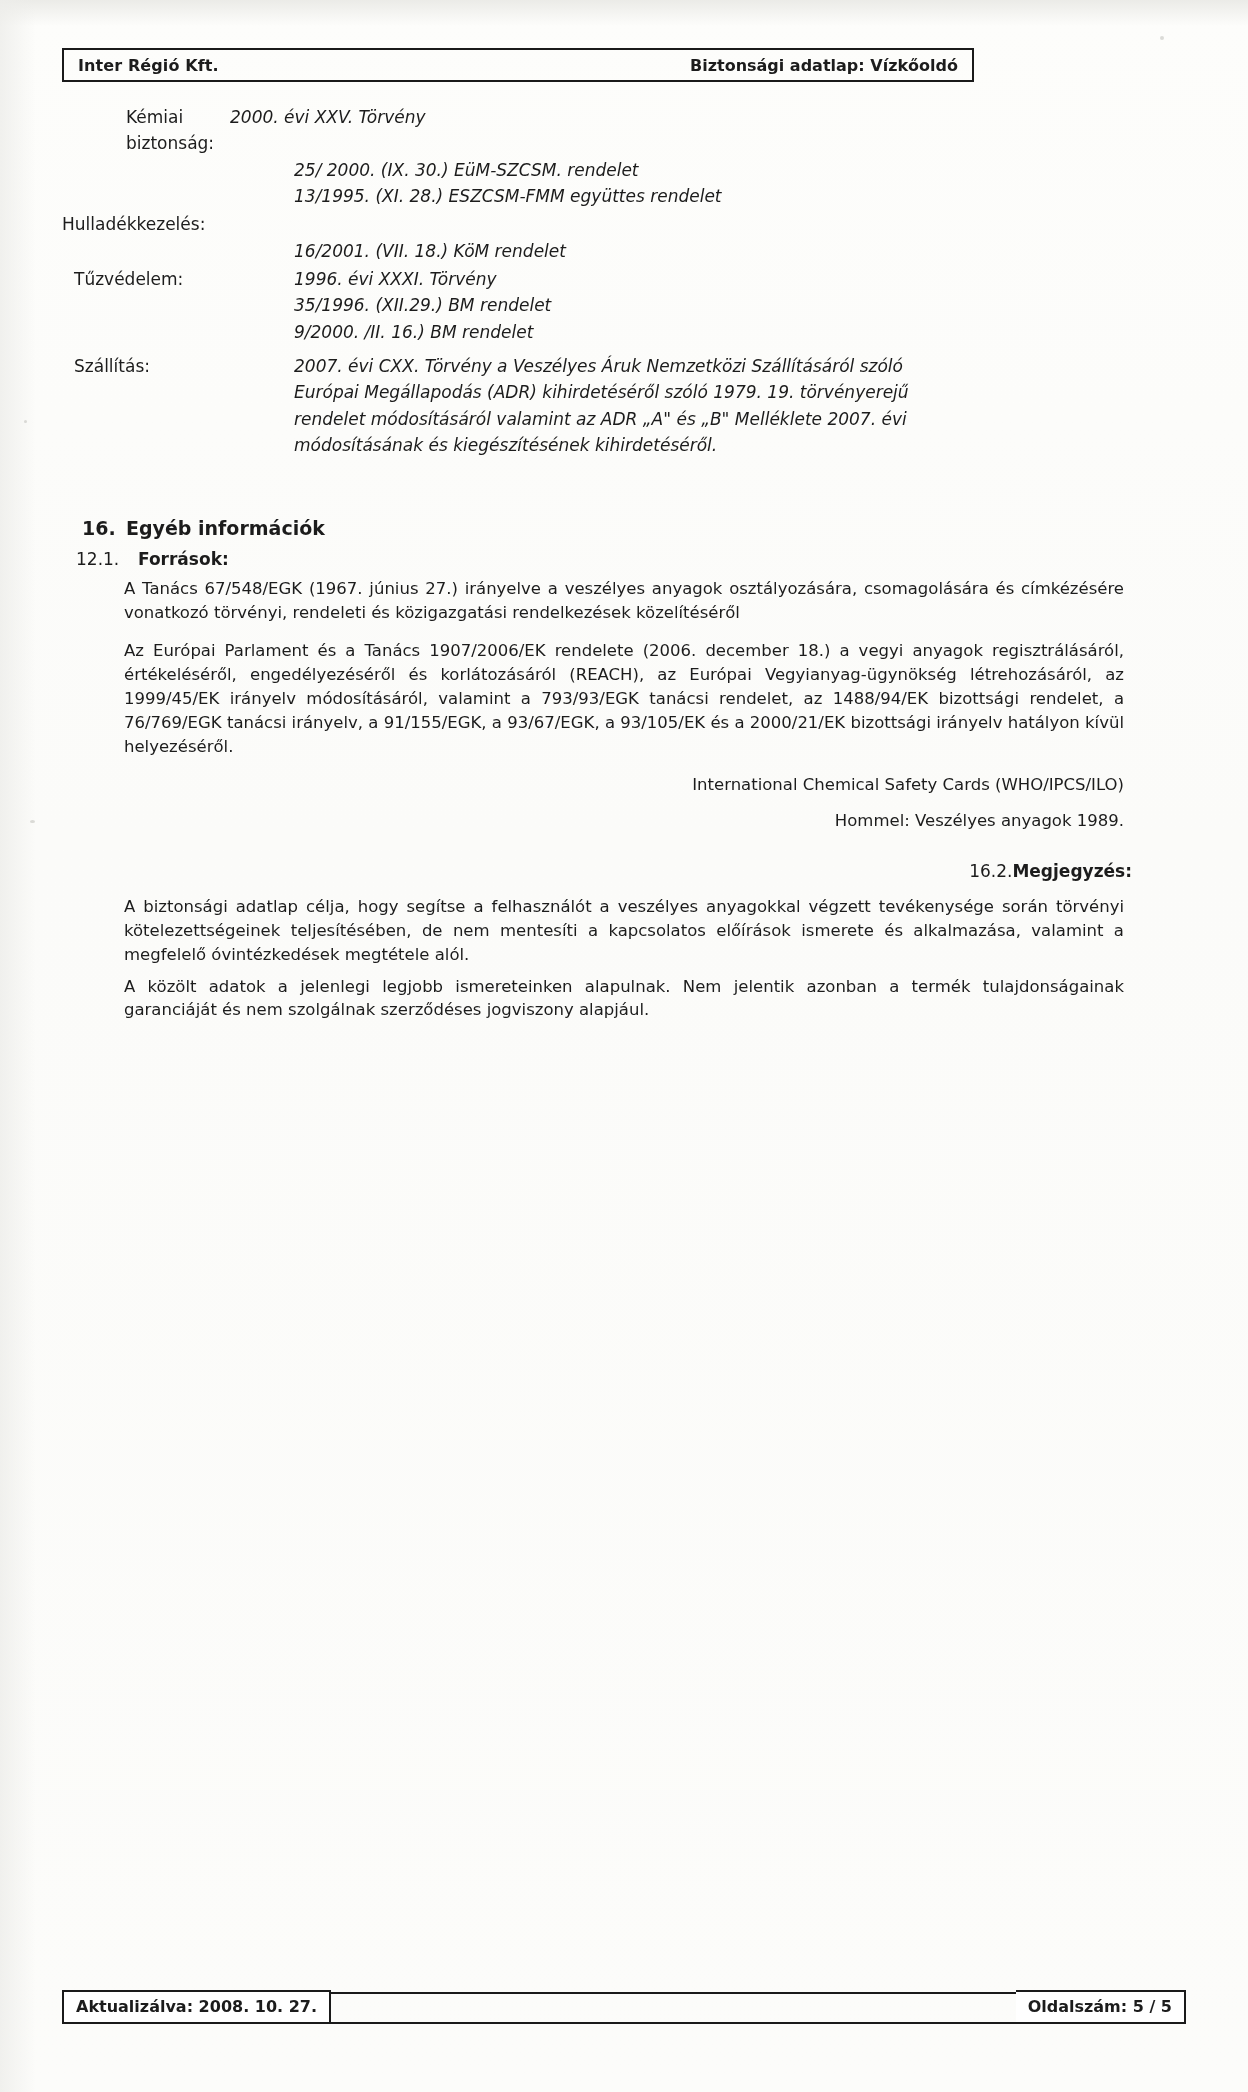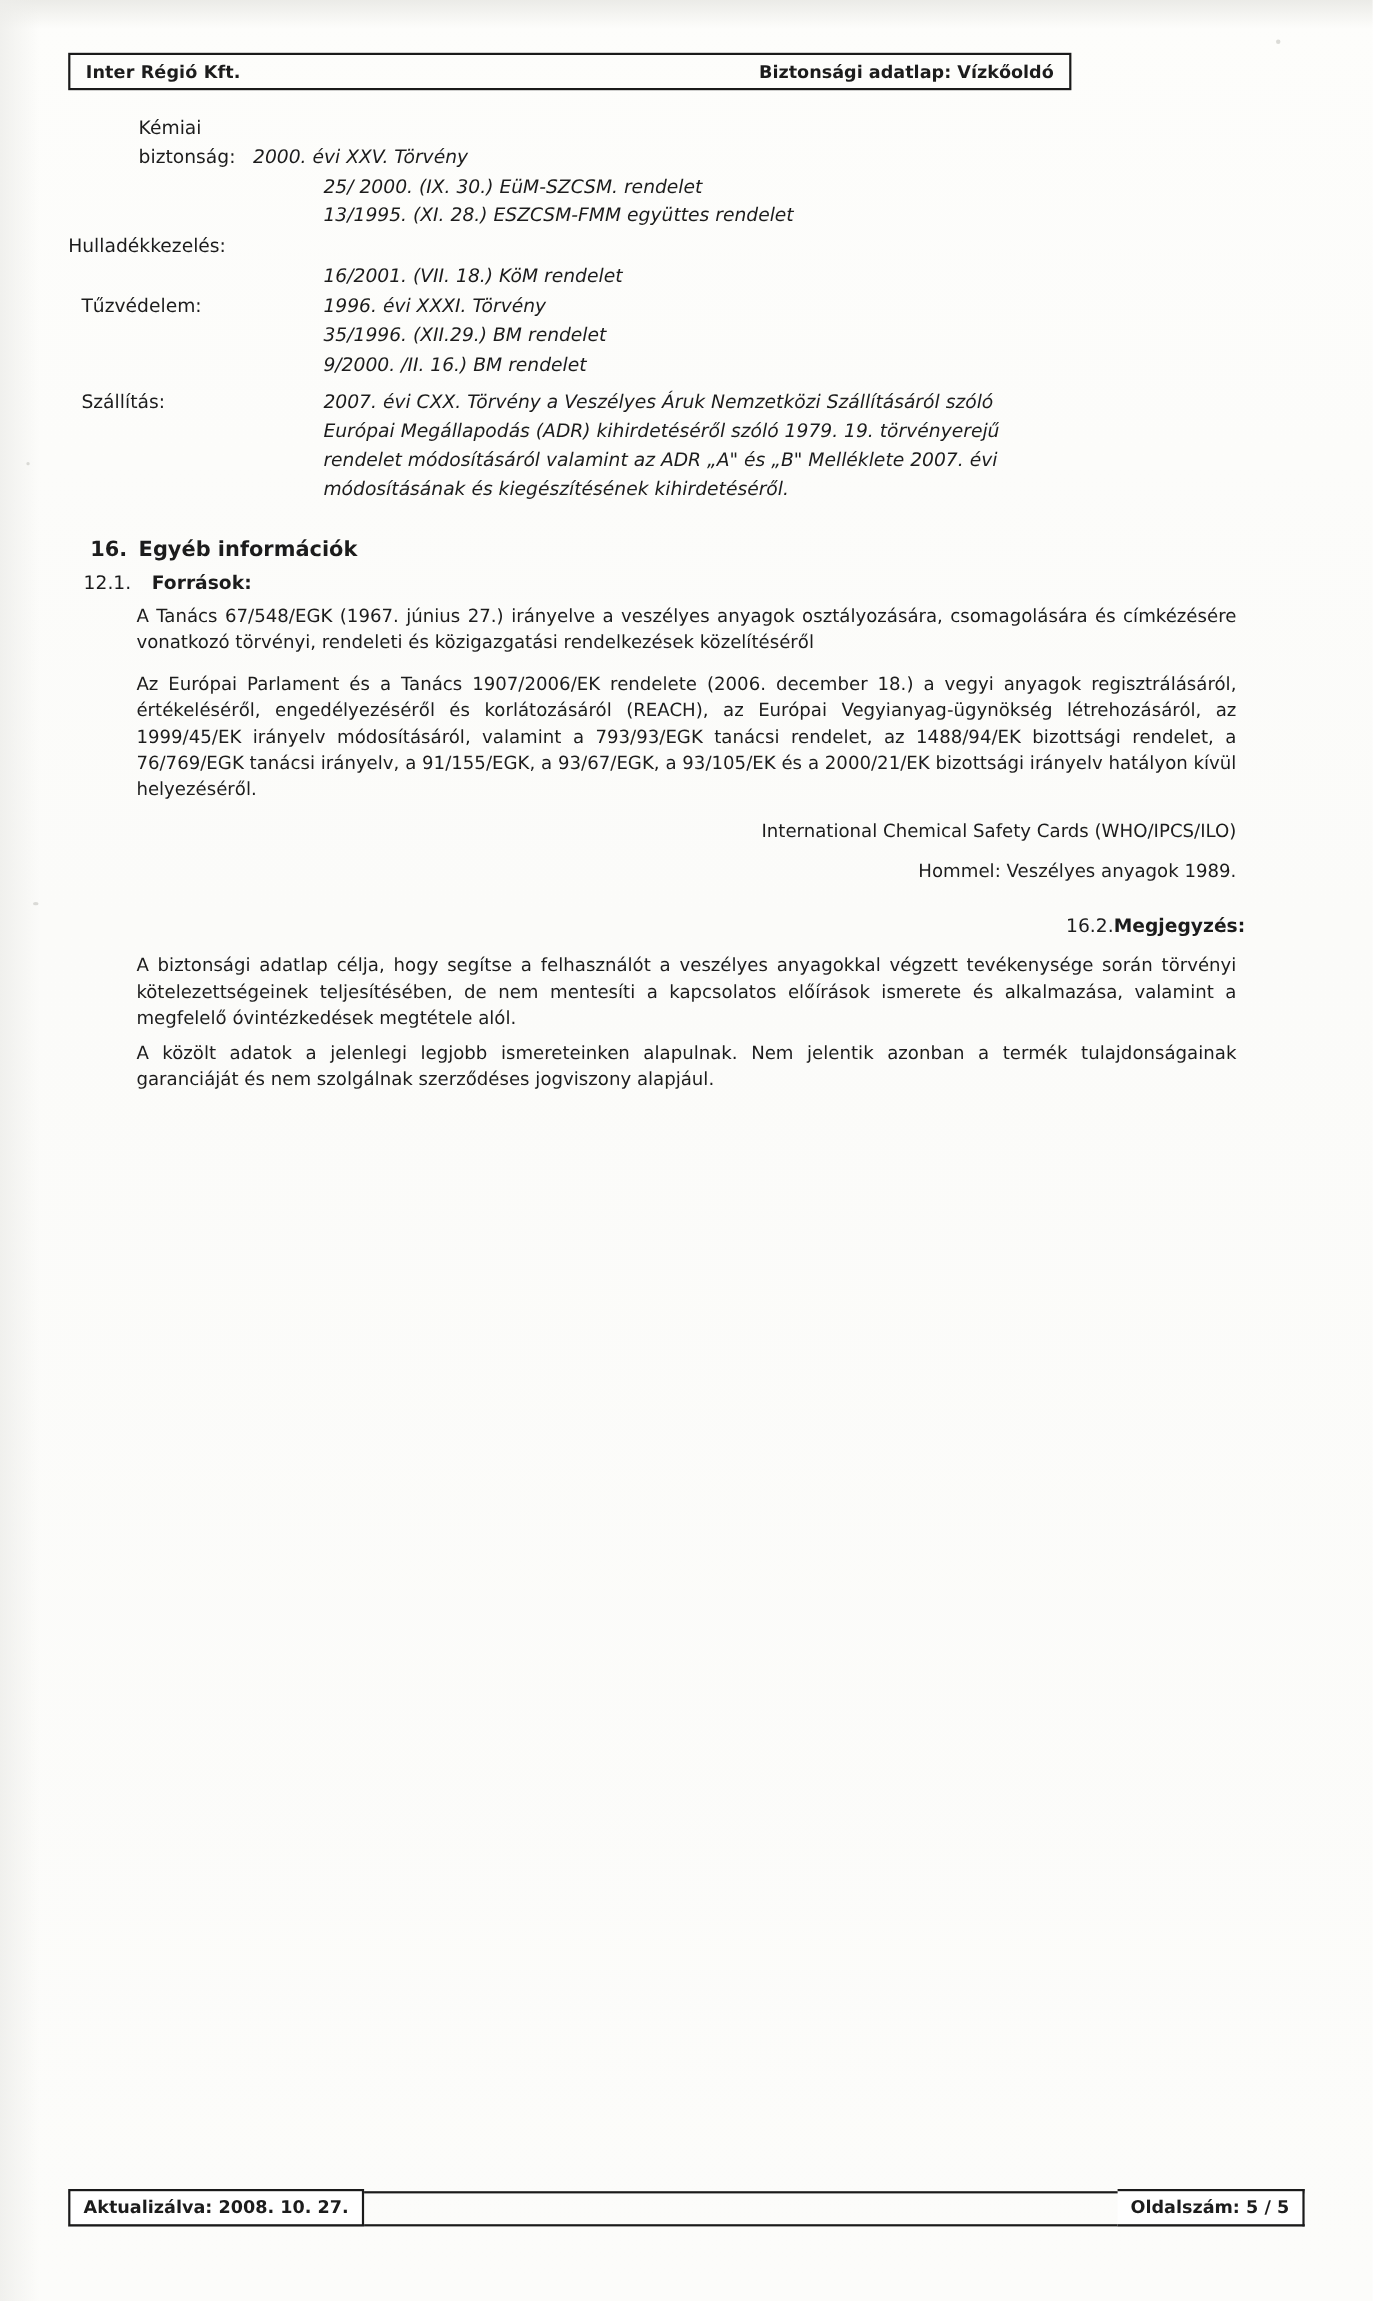--- a/index.html
+++ b/index.html
@@ -73,21 +73,21 @@
   .content {
     position: absolute;
     left: 62px;
     top: 104px;
     width: 1070px;
   }
 
   .law-block { margin-bottom: 2px; }
   .law-row {
     display: flex;
-    align-items: flex-end;
+    align-items: flex-start;
     line-height: 1.55;
   }
   .law-label {
     flex: 0 0 auto;
     width: 168px;
     font-size: 17px;
     font-style: normal;
     padding-left: 64px;
     box-sizing: border-box;
   }
@@ -110,21 +110,21 @@
     line-height: 1.55;
     padding-left: 232px;
   }
 
   .sec-title {
     margin-top: 30px;
     font-size: 19px;
     font-weight: bold;
     padding-left: 20px;
   }
-  .sec-title .num { display: inline-block; width: 44px; }
+  .sec-title .num { display: inline-block; width: 44px; margin-top: 29px; }
 
   .subsec {
     margin-top: 10px;
     font-size: 17px;
     font-weight: bold;
     padding-left: 14px;
   }
   .subsec .num {
     display: inline-block;
     width: 62px;

